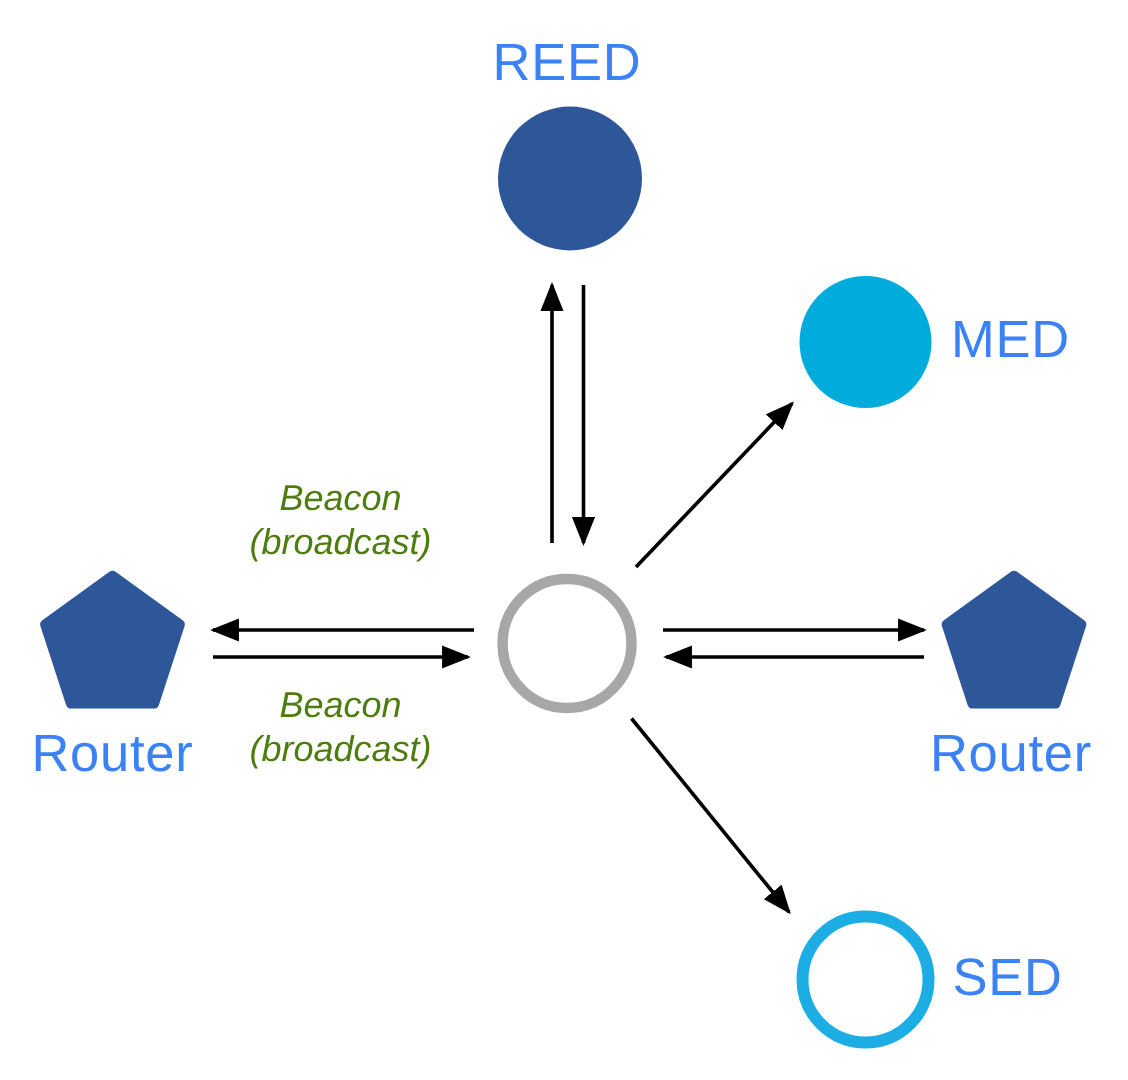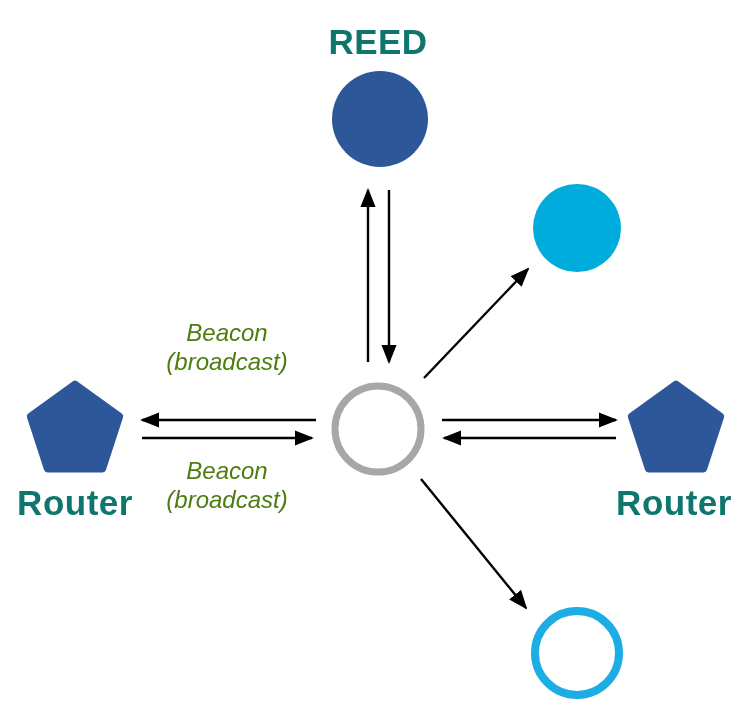--- a/index.html
+++ b/index.html
@@ -16,22 +16,22 @@
     overflow: hidden;
   }
   #diagram-svg {
     position: absolute;
     left: 0;
     top: 0;
   }
   .node-label {
     position: absolute;
     font-size: 35px;
-    font-weight: 700;
-    color: #0f766e;
+    font-weight: 400;
+    color: #3b82f6;
     letter-spacing: 0.5px;
     white-space: nowrap;
   }
   .centered {
     width: 160px;
     text-align: center;
   }
   .msg-label {
     position: absolute;
     left: 127px;
@@ -88,25 +88,27 @@
 
     <polygon class="pent" points="75,384 119.7,416.4 102.6,468.9 47.4,468.9 30.3,416.4" stroke="#2d5799" fill="#2d5799"></polygon>
 
     <polygon class="pent" points="676,384 720.7,416.4 703.6,468.9 648.4,468.9 631.3,416.4" stroke="#2d5799" fill="#2d5799"></polygon>
 
     <circle cx="577" cy="653" r="42" fill="#ffffff" stroke-width="8" stroke="#1cade4"></circle>
   </svg>
 
   <div class="node-label centered" style="left:298px; top:22px;">REED</div>
 
+  <div class="node-label" style="left:634px; top:207px;">MED</div>
 
   <div class="node-label centered" style="left:-5px; top:483px;">Router</div>
 
   <div class="node-label centered" style="left:594px; top:483px;">Router</div>
 
+  <div class="node-label" style="left:635px; top:632px;">SED</div>
 
   <div class="msg-label" style="top:318px;">
     <div>Beacon</div>
     <div>(broadcast)</div>
   </div>
 
   <div class="msg-label" style="top:456px;">
     <div>Beacon</div>
     <div>(broadcast)</div>
   </div>

